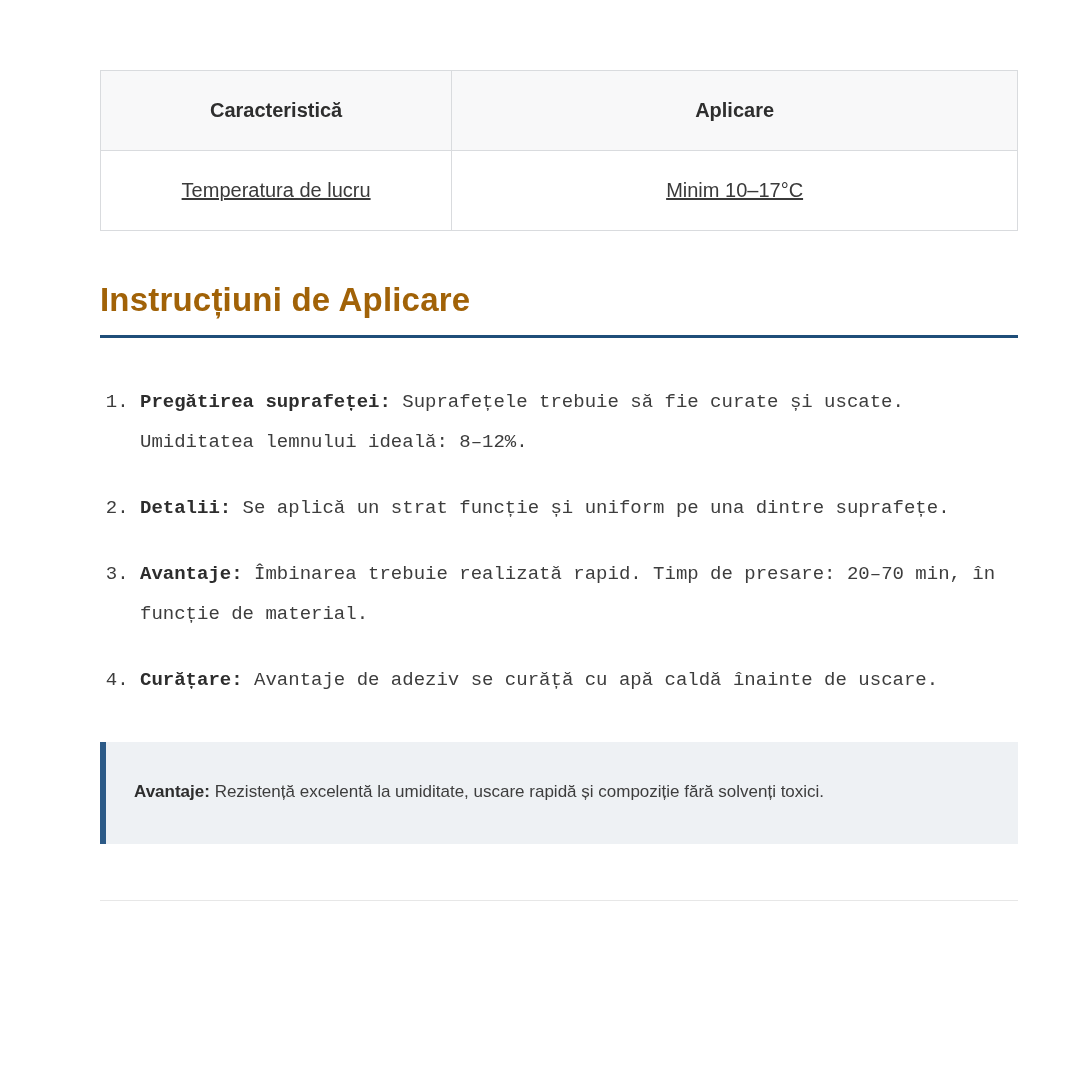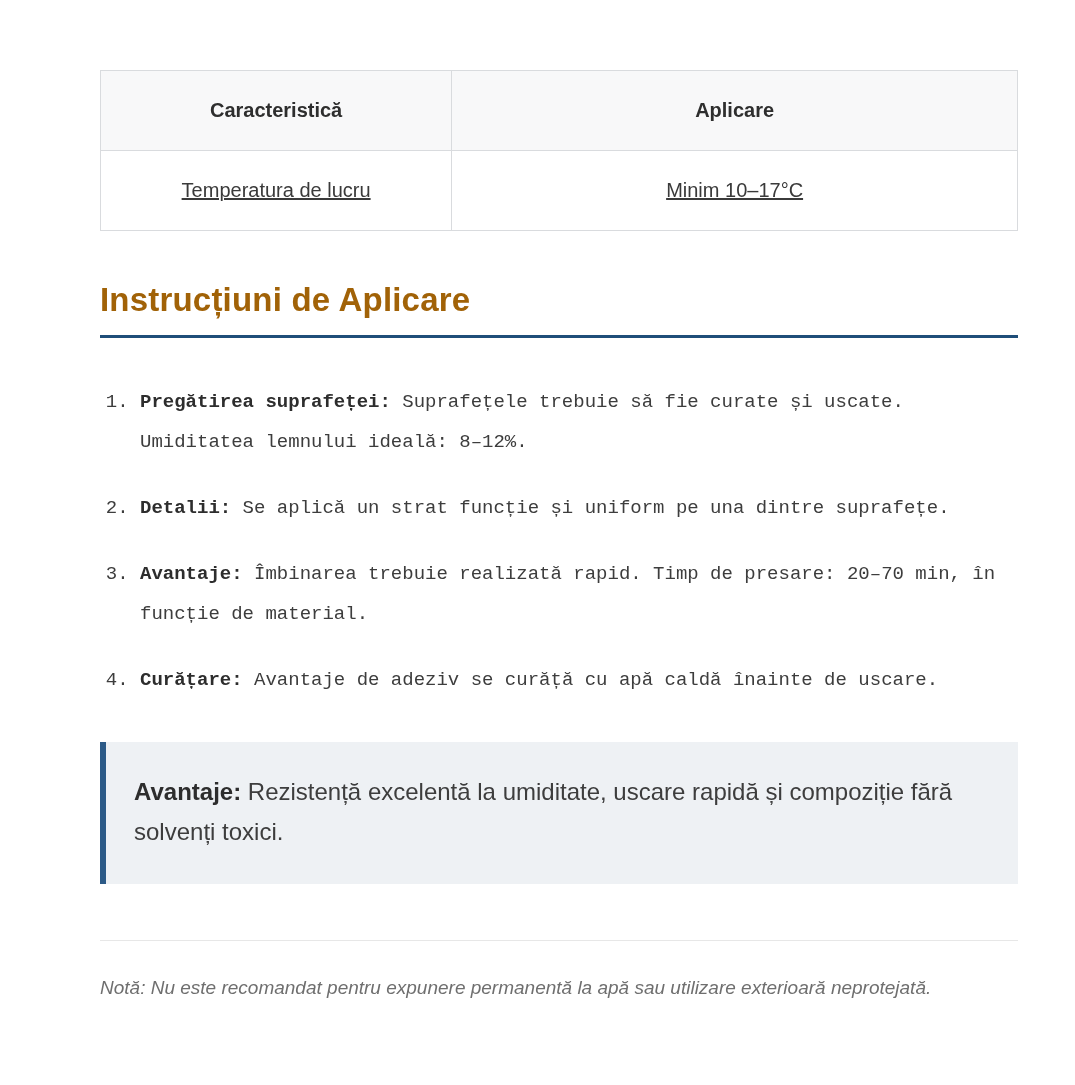--- a/index.html
+++ b/index.html
@@ -72,21 +72,21 @@
   ol.steps li { margin-bottom: 26px; }
   ol.steps li:last-child { margin-bottom: 0; }
   .lead { font-weight: bold; color: #2d2d2d; }
 
   
   .callout {
     margin-top: 42px;
     background: #eef1f4;
     border-left: 6px solid #2c5a87;
     padding: 30px 28px 32px 28px;
-    font-size: 24px;
+    font-size: 17px;
     line-height: 40px;
     color: #3d3d3d;
   }
 
   
   hr.note-divider {
     margin-top: 56px;
     border: none;
     border-top: 1px solid #e7e7e7;
   }
@@ -131,16 +131,15 @@
       <li><span class="lead">Avantaje:</span><span> Îmbinarea trebuie realizată rapid. Timp de presare: 20–70 min, în funcție de material.</span></li>
       <li><span class="lead">Curățare:</span><span> Avantaje de adeziv se curăță cu apă caldă înainte de uscare.</span></li>
     </ol>
 
     <div class="callout">
       <span class="lead">Avantaje:</span><span> Rezistență excelentă la umiditate, uscare rapidă și compoziție fără solvenți toxici.</span>
     </div>
 
     <hr class="note-divider">
 
-    <p class="footnote">Notă: Nu este recomandat pentru expunere permanentă la apă sau utilizare exterioară neprotejată.</p>
 
   </div>
 </div>
 
 </body></html>

